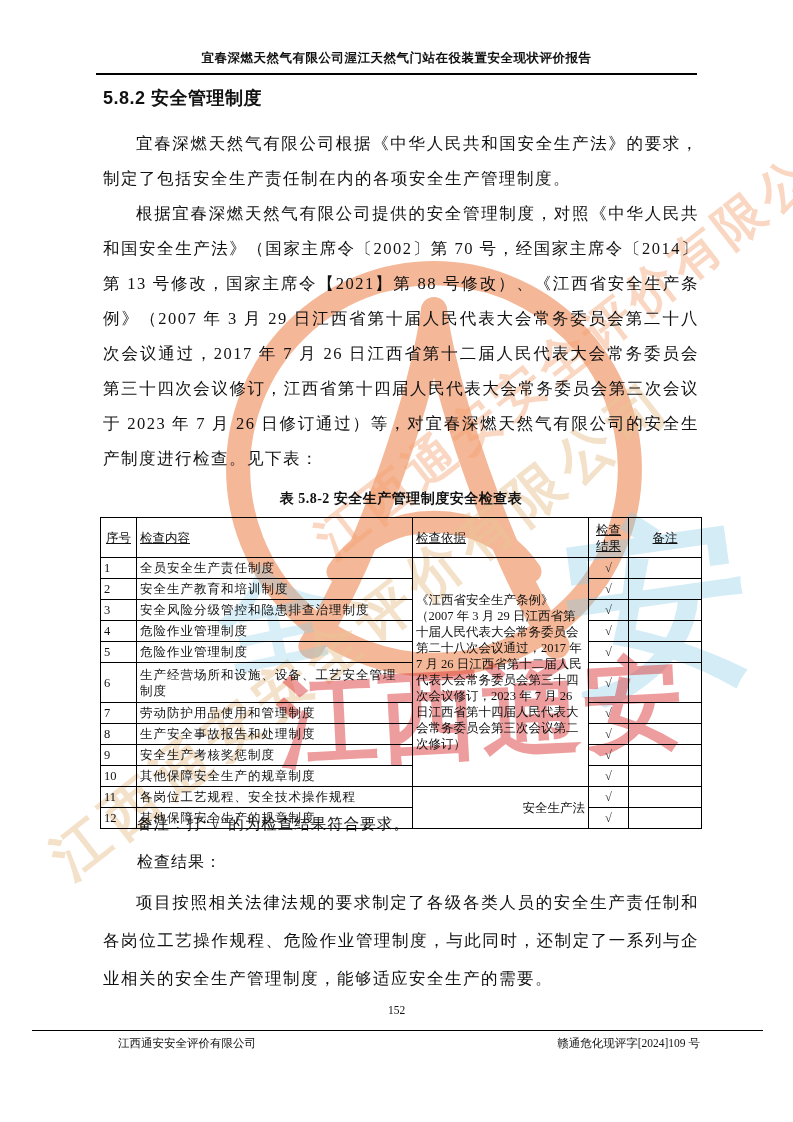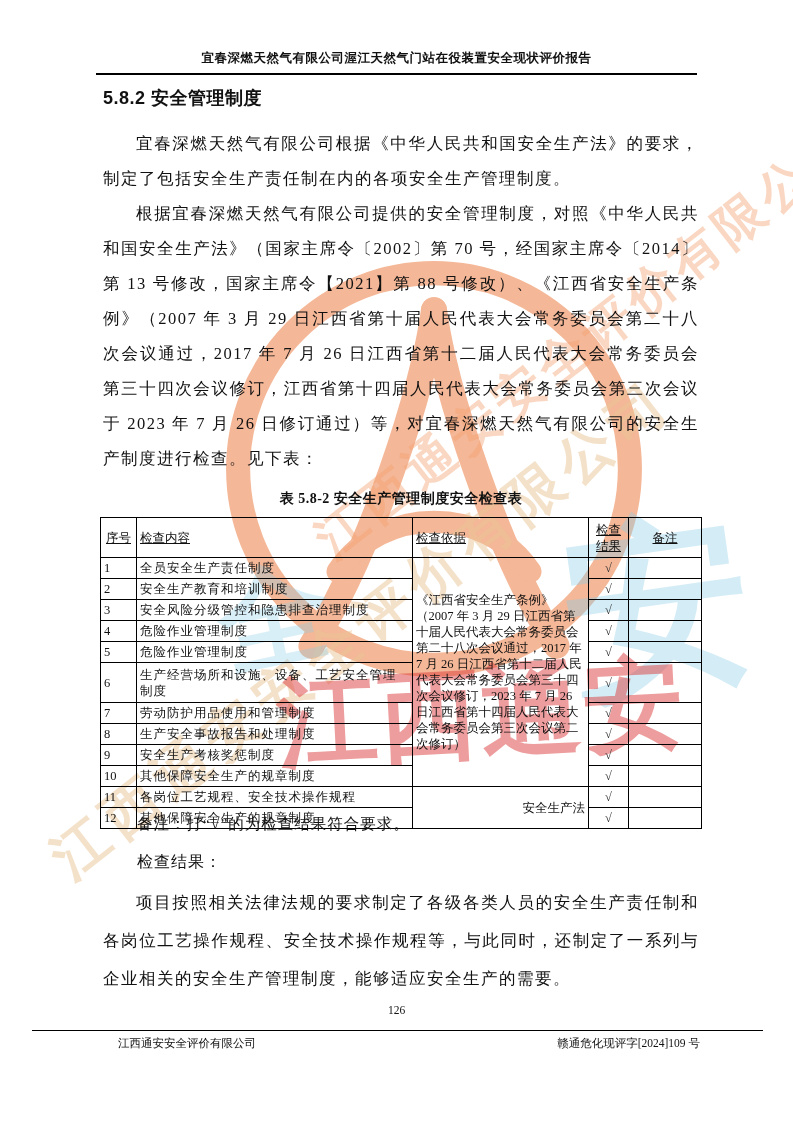--- a/index.html
+++ b/index.html
@@ -177,22 +177,22 @@
         <td class="c-content">其他保障安全生产的规章制度</td>
         <td class="c-result">√</td>
         <td></td>
       </tr>
     </tbody>
       </table>
 
     <div class="after-note">备注：打“√”的为检查结果符合要求。</div>
     <div class="result-label">检查结果：</div>
     <div class="result-text">
-      <p>项目按照相关法律法规的要求制定了各级各类人员的安全生产责任制和各岗位工艺操作规程、安全技术操作规程等，与此同时，还制定了一系列与企业相关的安全生产管理制度，能够适应安全生产的需要。</p>
+      <p>项目按照相关法律法规的要求制定了各级各类人员的安全生产责任制和各岗位工艺操作规程、危险作业管理制度，与此同时，还制定了一系列与企业相关的安全生产管理制度，能够适应安全生产的需要。</p>
     </div>
 
-    <div class="page-num">126</div>
+    <div class="page-num">152</div>
     <div class="footer-rule"></div>
     <div class="footer-left">江西通安安全评价有限公司</div>
     <div class="footer-right">赣通危化现评字[2024]109 号</div>
 
   </div>
 </div>
 
 </body></html>

